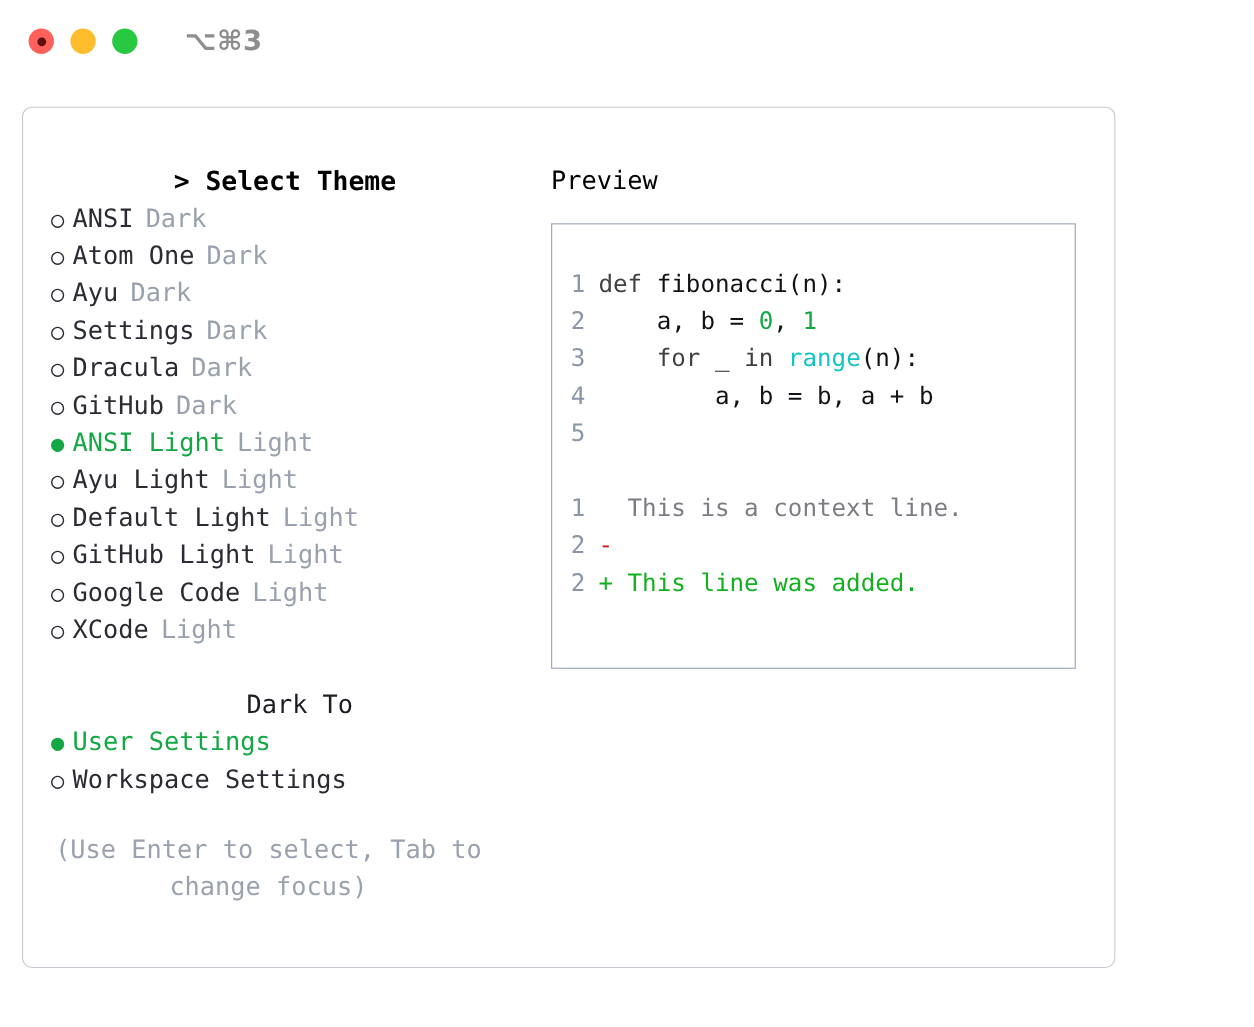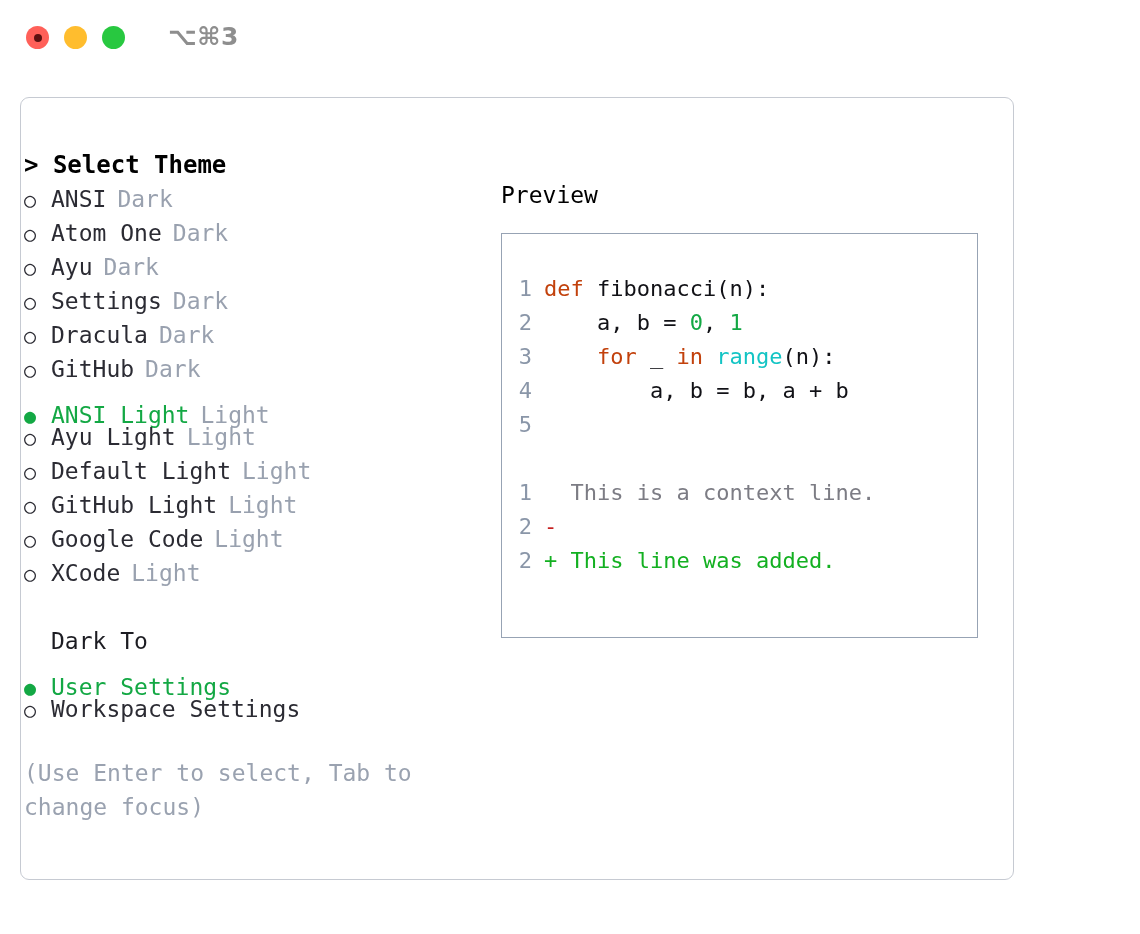--- a/index.html
+++ b/index.html
@@ -79,23 +79,24 @@
     height: 783px;
     border: 1.5px solid #c6cad2;
     border-radius: 9px;
     box-sizing: border-box;
     background: #ffffff;
   }
 
   
   #left-col {
     position: absolute;
-    left: 3px;
+    left: 18px;
     top: 50px;
     width: 440px;
+    text-align: center;
   }
 
   .list-header {
     font-size: 24px;
     font-weight: bold;
     color: #000000;
     white-space: pre;
     line-height: 34px;
     height: 34px;
   }
@@ -109,21 +110,21 @@
     white-space: pre;
   }
   .opt-marker {
     width: 27px;
     flex: 0 0 27px;
     font-size: 20px;
     color: #2b2b33;
   }
   .opt-marker.sel { color: #13A844; }
   .opt-name  { color: #2b2b33; }
-  .opt-row.sel .opt-name { color: #13A844; margin-top: 12px; }
+  .opt-row.sel .opt-name { color: #13A844; }
   .opt-suffix {
     color: #99a1af;
     padding-left: 11px;
   }
 
   .group-label {
     font-size: 23px;
     color: #1c1c22;
     white-space: pre;
     line-height: 34px;
@@ -147,21 +148,20 @@
     left: 480px;
     top: 50px;
     width: 490px;
   }
   .preview-header {
     font-size: 23px;
     color: #000000;
     line-height: 34px;
     height: 34px;
     white-space: pre;
-    margin-top: 30px;
   }
 
   #code-panel {
     margin-top: 21px;
     width: 477px;
     height: 405px;
     border: 1.5px solid #97a3b4;
     box-sizing: border-box;
     background: #ffffff;
     padding: 38px 0 0 14px;
@@ -178,21 +178,21 @@
   .ln {
     width: 28px;
     flex: 0 0 28px;
     color: #8a96a8;
     text-align: right;
     padding-right: 12px;
     box-sizing: border-box;
   }
   .code-text { white-space: pre; }
 
-  .tok-kw   { color: #c2410c; }
+  .tok-kw   { color: #404040; }
   .tok-fn   { color: #13c4c4; }
   .tok-num  { color: #13A844; }
   .tok-id   { color: #111116; }
   .tok-op   { color: #111116; }
 
   .diff-gap { height: 34px; }
   .diff-ctx { color: #7c7c84; }
   .diff-del { color: #C62020; }
   .diff-add { color: #13B021; }
 </style>

